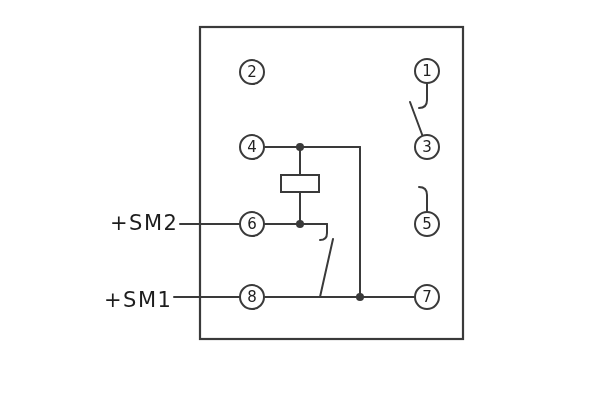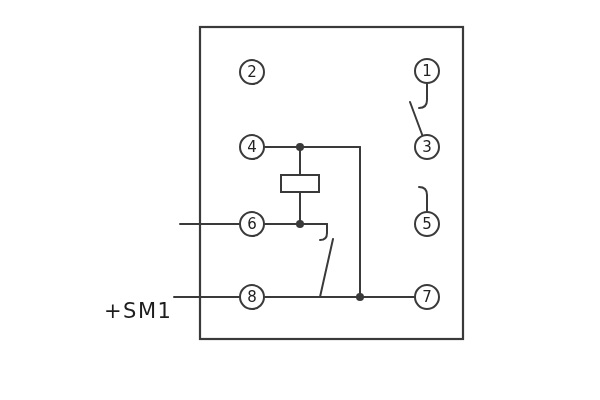--- a/index.html
+++ b/index.html
@@ -74,16 +74,17 @@
 
   <div class="term" style="left:239px;top:59px">2</div>
   <div class="term" style="left:414px;top:58px">1</div>
   <div class="term" style="left:239px;top:134px">4</div>
   <div class="term" style="left:414px;top:134px">3</div>
   <div class="term" style="left:239px;top:211px">6</div>
   <div class="term" style="left:414px;top:211px">5</div>
   <div class="term" style="left:239px;top:284px">8</div>
   <div class="term" style="left:414px;top:284px">7</div>
 
-  <div class="lbl" style="left:104px;top:299px;width:68px;text-align:left">+SM1</div>
+  <div class="lbl" style="left:110px;top:211px;width:68px;text-align:right">+SM2</div>
+  <div class="lbl" style="left:104px;top:288px;width:68px;text-align:left">+SM1</div>
 
 
 </div>
 
 </body></html>

